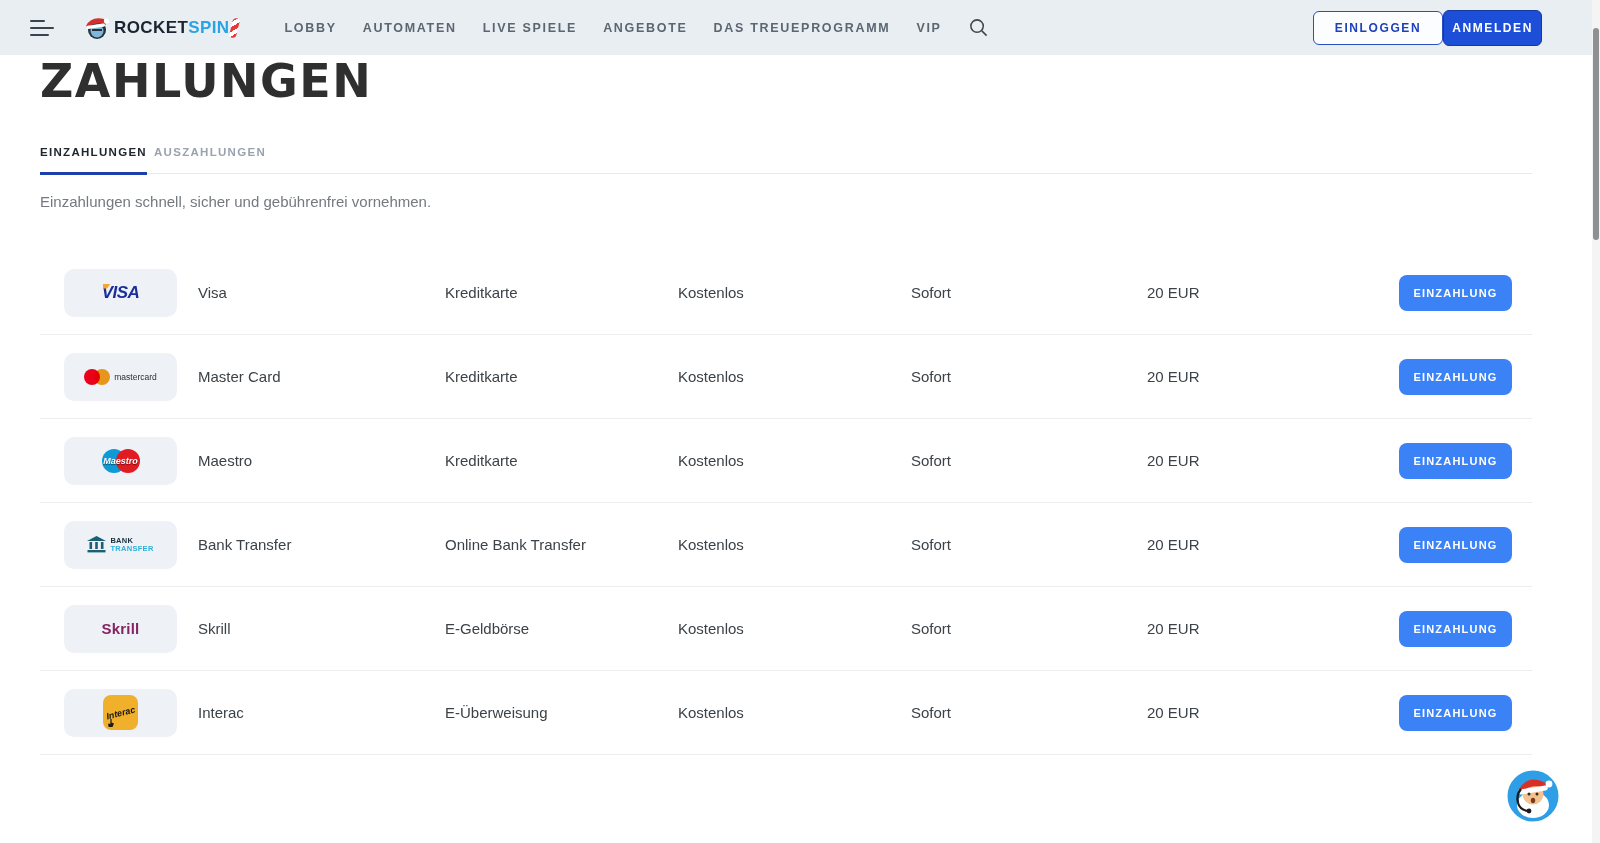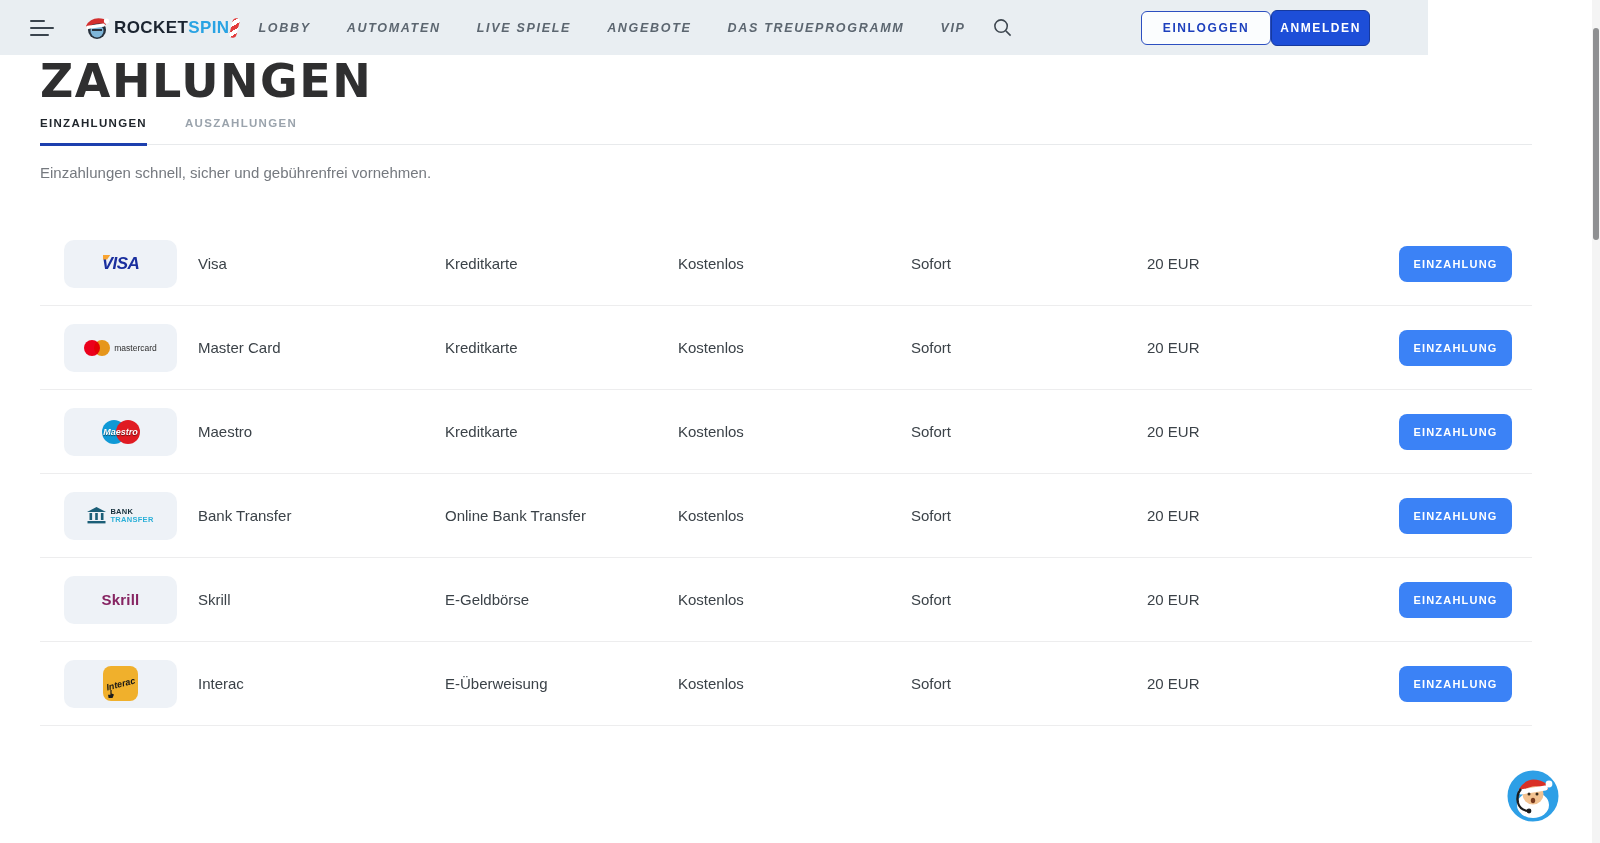--- a/index.html
+++ b/index.html
@@ -1,50 +1,50 @@
 <!DOCTYPE html>
 <html><head>
 <meta charset="utf-8">
 <style>
   * { margin:0; padding:0; box-sizing:border-box; }
   html,body { width:1600px; height:843px; overflow:hidden; }
   body { font-family:"Liberation Sans", sans-serif; background:#fff; position:relative; }
 
   
-  .topbar { position:absolute; top:0; left:0; width:1428px; height:55px;
+  .topbar { position:absolute; top:0; left:0; width:1600px; height:55px;
             background:#e9eef2; display:flex; align-items:center; padding:0 58px 0 30px; z-index:5; }
   .hamburger { width:24px; height:16px; display:flex; flex-direction:column; justify-content:space-between; cursor:pointer; }
   .hamburger span { display:block; height:2px; background:#3a444e; border-radius:1px; }
   .hamburger span:nth-child(1){ width:15px; }
   .hamburger span:nth-child(2){ width:24px; }
   .hamburger span:nth-child(3){ width:19px; }
 
   .brand { display:flex; align-items:center; margin-left:28px; cursor:pointer; }
   .brand svg { display:block; }
   .brand-text { font-size:17px; font-weight:800; letter-spacing:.4px; margin-left:2px; }
   .brand-text .primary { color:#1b2430; }
   .brand-text .secondary { color:#29a3e3; }
   .candy { width:7px; height:20px; margin-left:2px; border-radius:4px; transform:rotate(14deg);
            background:repeating-linear-gradient(-45deg,#e23b3b 0 4px,#ffffff 4px 8px); }
 
-  .nav { display:flex; align-items:center; gap:36px; margin-left:20px;font-style:italic; }
+  .nav { display:flex; align-items:center; gap:26px; margin-left:46px; }
   .nav-item { font-size:12.5px; letter-spacing:1.7px; color:#5c6670; font-weight:600; cursor:pointer; white-space:nowrap; }
   .search { margin-left:26px; cursor:pointer; display:flex; }
 
   .topbar .spacer { flex:1; }
   .btn { border-radius:6px; font-weight:700; font-size:12px; letter-spacing:1.6px; cursor:pointer;text-align:right; }
   .btn-login { background:#fbfdfe; border:1px solid #2c4fc0; color:#1d40bd; padding:9px 21px; }
   .btn-signup { background:#1d4ed8; border:1px solid #16399e; color:#fff; padding:10px 8px; margin-left:0; }
 
   
   .main { position:absolute; top:55px; left:0; width:1600px; bottom:0; background:#fff; padding:0 68px 0 40px; }
   .page-title { font-family:"DejaVu Sans", sans-serif; font-size:46px; font-weight:900; color:#2f2f30;
                 letter-spacing:1.5px; line-height:1.0; margin-top:3px; }
 
-  .tabs-wrap { margin-top:13px; border-bottom:1px solid #e8eaec; display:flex; gap:38px; }
+  .tabs-wrap { margin-top:42px; border-bottom:1px solid #e8eaec; display:flex; gap:7px; }
   .tab { font-size:11.5px; font-weight:700; letter-spacing:1.3px; padding-bottom:15px; position:relative; cursor:pointer; }
   .tab.active { color:#20262c; }
   .tab.inactive { color:#9aa3ac; }
   .tab.active::after { content:""; position:absolute; left:0; right:0; bottom:-2px; height:3px; background:#1d3fae; }
 
   .subtitle { margin-top:19px; font-size:15px; color:#75797f; }
 
   
   .table { margin-top:41px; }
   .thead { display:grid; grid-template-columns:381px 233px 233px 236px 1fr 113px;

